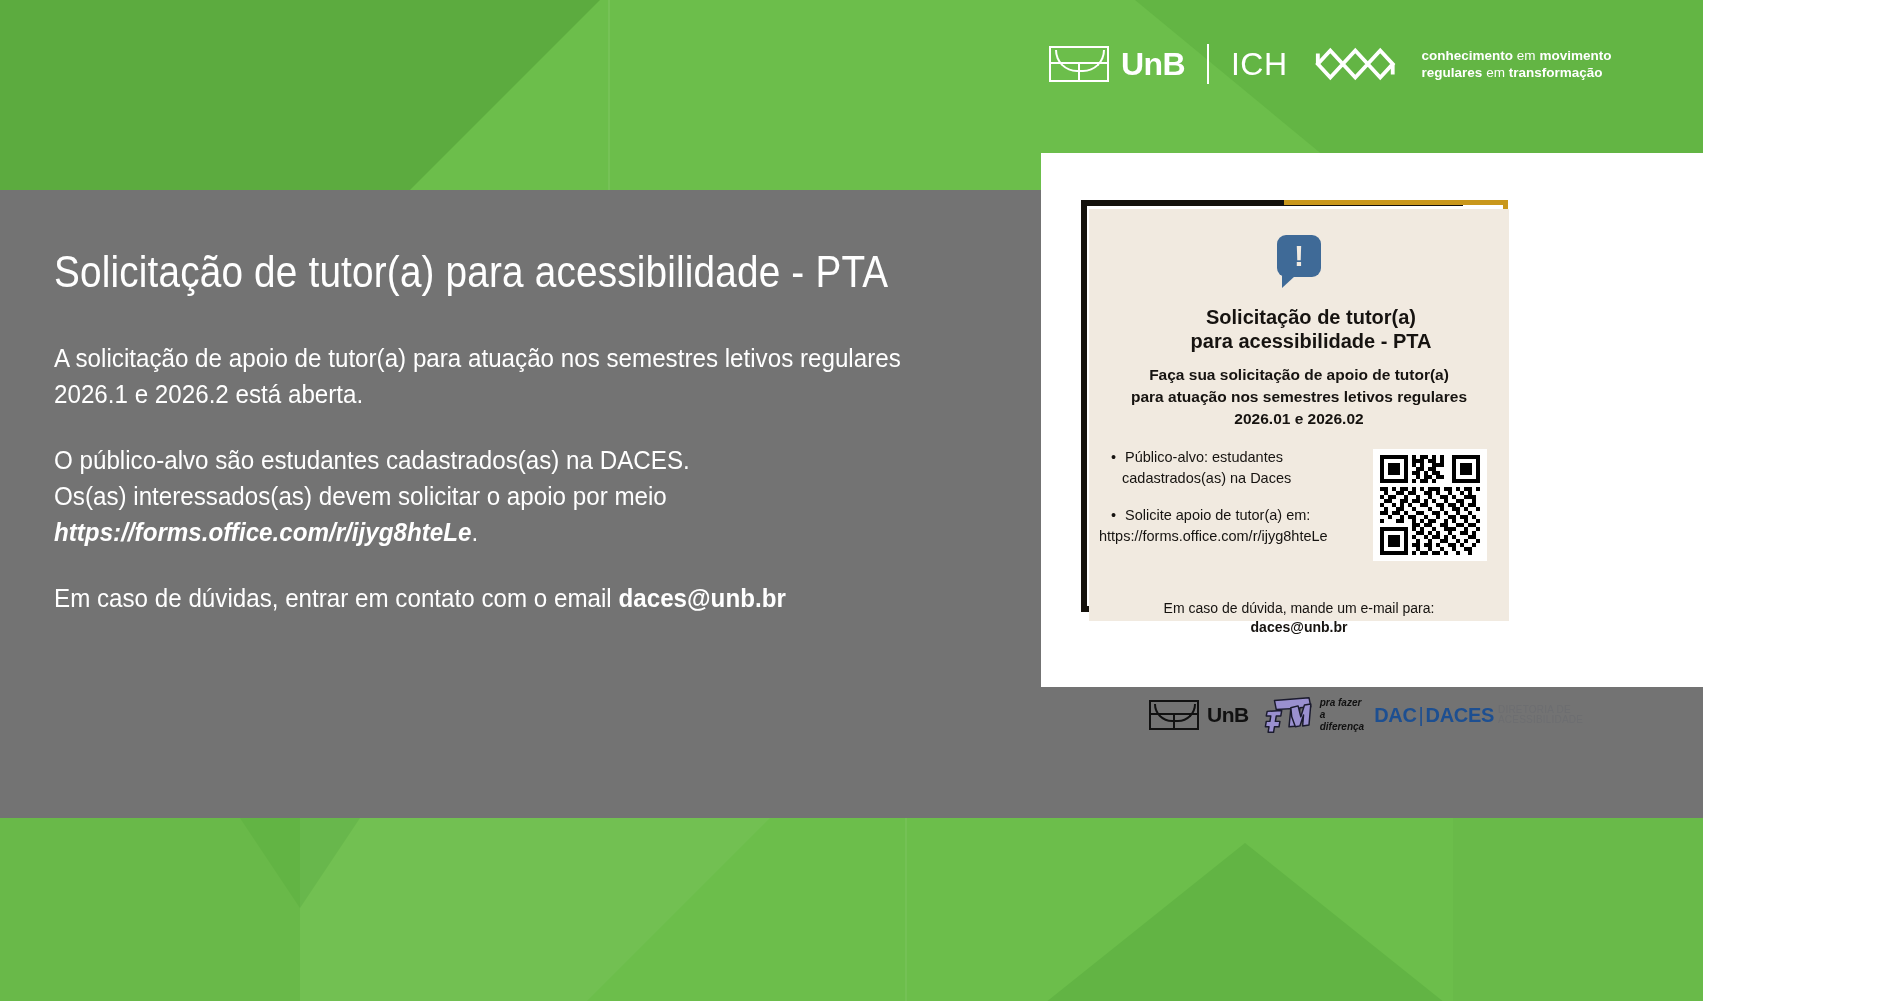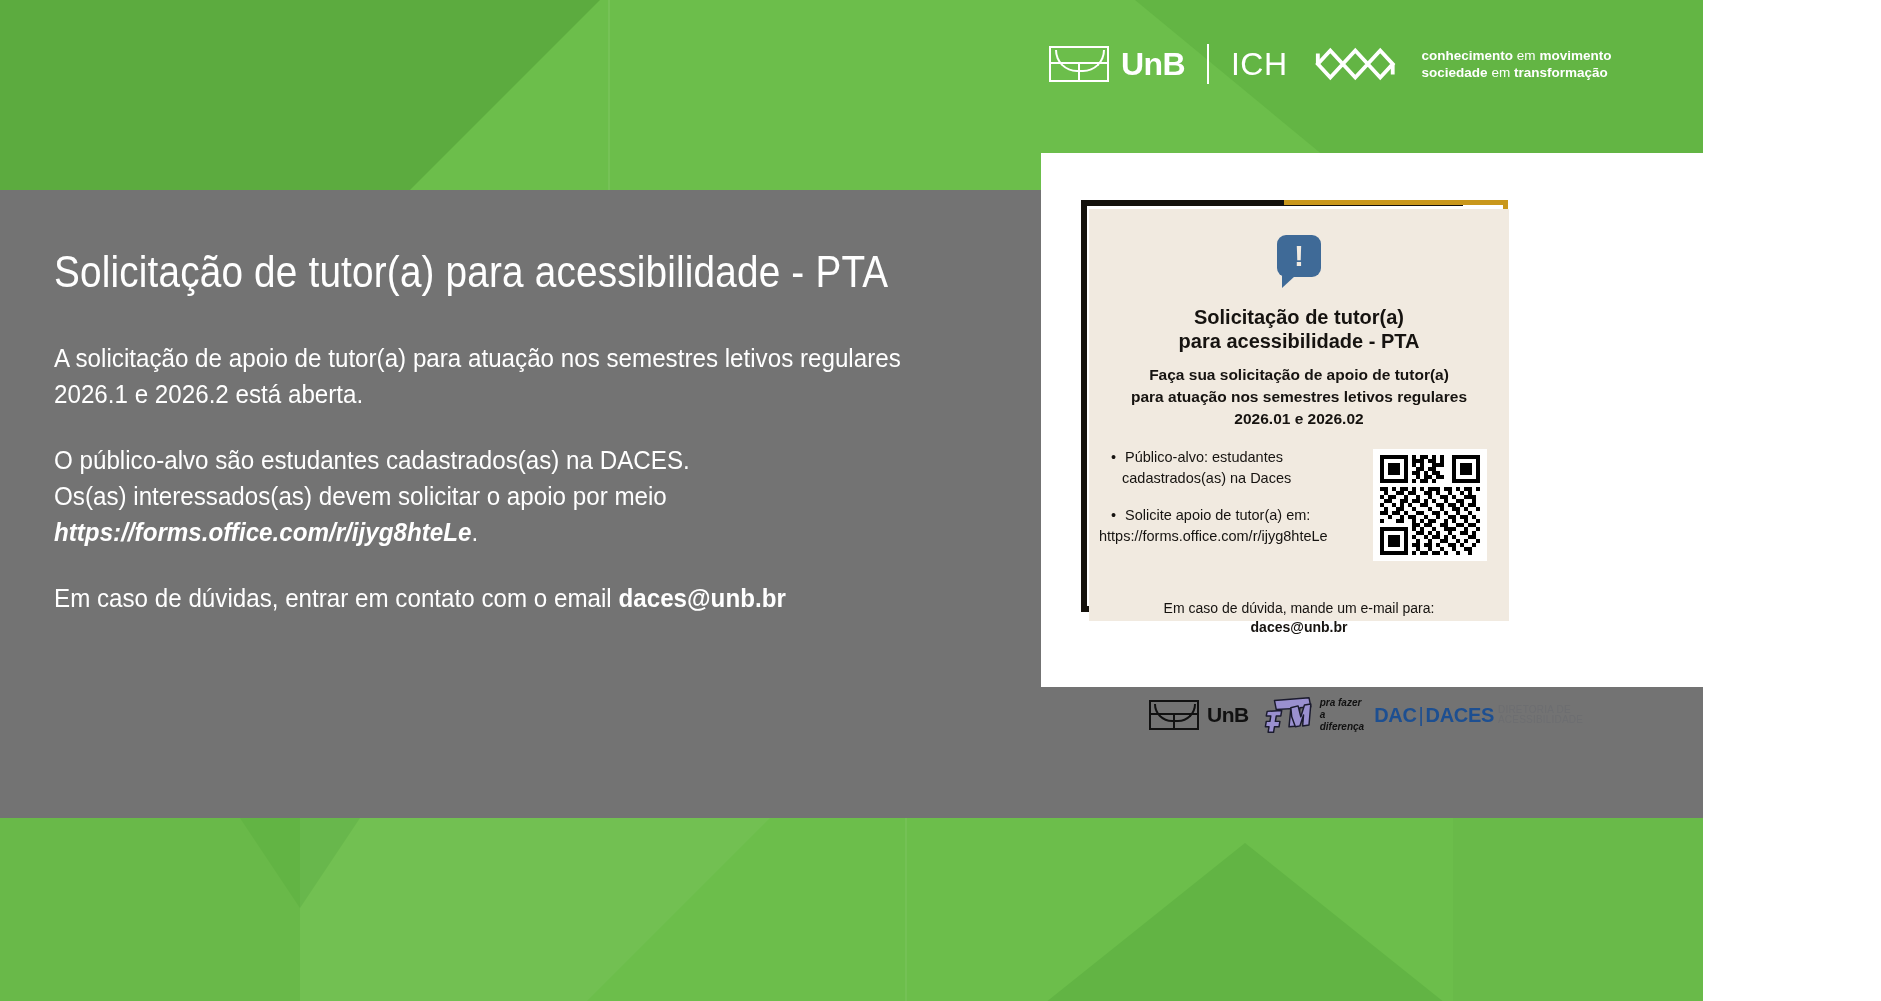--- a/index.html
+++ b/index.html
@@ -52,21 +52,21 @@
 
   .cream{position:absolute;left:48px;top:56px;width:420px;height:412px;background:#f1eae0;}
 
   .bubble{position:absolute;left:50%;top:26px;transform:translateX(-50%);}
   .bubble-body{width:44px;height:42px;background:#3f6a97;border-radius:9px;position:relative;}
   .bubble-body:after{content:"";position:absolute;left:5px;bottom:-11px;width:0;height:0;
     border-left:13px solid #3f6a97;border-bottom:12px solid transparent;}
   .bang{position:absolute;left:0;top:0;width:44px;height:42px;display:flex;align-items:center;justify-content:center;
         color:#f1eae0;font-size:30px;font-weight:bold;line-height:1;z-index:2;}
 
-  .p-title{position:absolute;left:0;top:96px;width:420px;text-align:center;color:#161310;
+  .p-title{position:absolute;left:12px;top:96px;width:420px;text-align:center;color:#161310;
            font-size:20px;font-weight:bold;line-height:24px;}
   .p-sub{position:absolute;left:0;top:155px;width:420px;text-align:center;color:#161310;
          font-size:15.5px;font-weight:bold;line-height:22px;}
 
   .p-bullets{position:absolute;left:22px;top:238px;width:250px;color:#161310;font-size:14.5px;line-height:21px;}
   .b-item{margin-bottom:16px;}
   .b-item:last-child{margin-bottom:0;}
   .b-row{display:flex;}
   .b-dot{width:14px;flex:0 0 14px;}
   .b-url{margin-left:-12px;}
@@ -131,21 +131,21 @@
     <div class="h-ribbon">
       <svg viewBox="0 0 100 50" width="96" height="48" aria-hidden="true">
         <path d="M4 25 L17 11 L30 25 L43 11 L56 25 L69 11 L82 25 L69 39 L56 25 L43 39 L30 25 L17 39 Z" fill="none" stroke="#ffffff" stroke-width="4" stroke-linejoin="miter"></path>
         <path d="M4 25 L4 14 M82 25 L82 36" stroke="#ffffff" stroke-width="4"></path>
       </svg>
     </div>
     <div class="h-slogan">
       <div><span>conhecimento</span>
         <span class="lt">em</span>
         <span>movimento</span></div>
-      <div><span>sociedade</span>
+      <div><span>regulares</span>
         <span class="lt">em</span>
         <span>transformação</span></div>
     </div>
   </div>
 
   <div class="teal">
     <div class="teal-inner">
       <div class="title">Solicitação de tutor(a) para acessibilidade - PTA</div>
 
       <div class="body-block">

